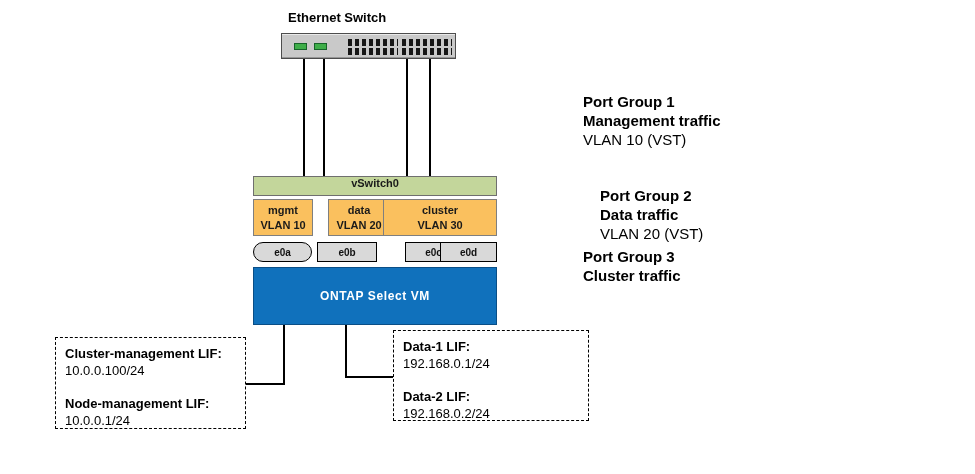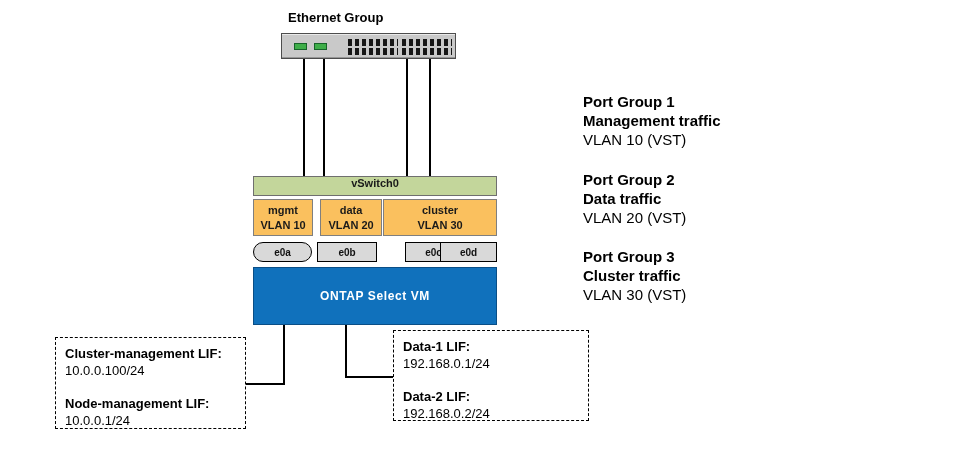--- a/index.html
+++ b/index.html
@@ -24,21 +24,21 @@
 
   .vswitch{position:absolute;left:253px;top:176px;width:244px;height:20px;
     background:var(--vswitch-green,#c3d69b);border:1px solid #6f6f6f;
     display:flex;align-items:flex-start;justify-content:center;
     font-size:11px;font-weight:bold;color:#1a1a1a;}
 
   .vlan-box{position:absolute;top:199px;height:37px;
     background:var(--vlan-orange,#fac05e);border:1px solid #7f7f7f;
     display:flex;flex-direction:column;align-items:center;justify-content:center;
     font-size:11px;font-weight:bold;color:#1a1a1a;line-height:1.3;}
-  .vlan1{left:253px;width:60px;} .vlan2{left:320px;width:62px;} .vlan3{left:383px;width:114px;}
+  .vlan1{left:253px;width:60px;} .vlan2{left:328px;width:62px;} .vlan3{left:383px;width:114px;}
 
   .port-box{position:absolute;top:242px;height:20px;
     background:var(--port-gray,#d9d9d9);border:1px solid #000;
     display:flex;align-items:center;justify-content:center;
     font-size:10px;font-weight:bold;color:#111;}
   .p1{left:253px;width:59px;border-radius:10px;} .p2{left:317px;width:60px;}
   .p3{left:380px;width:57px;margin-left:25px;} .p4{left:440px;width:57px;}
 
   .vm-box{position:absolute;left:253px;top:267px;width:244px;height:58px;
     background:var(--vm-blue,#1071bc);border:1px solid #0a4e86;
@@ -47,28 +47,28 @@
 
   .callout{position:absolute;border:1px dashed #000;background:#fff;
     padding:7px 9px;font-size:13px;line-height:17px;}
   .callout .title{font-weight:bold;}
   .callout .gap{height:16px;}
   .left-callout{left:55px;top:337px;width:191px;height:92px;}
   .right-callout{left:393px;top:330px;width:196px;height:91px;}
 
   .pg-block{position:absolute;left:583px;font-size:15px;line-height:19px;}
   .pg-block .b{font-weight:bold;}
-  .pg1{top:92px;} .pg2{top:170px;} .pg3{top:247px;}
+  .pg1{top:92px;} .pg2{top:186px;margin-left:17px;} .pg3{top:247px;}
 </style>
 </head>
 <body>
 
 <div class="canvas">
 
-  <div class="switch-label">Ethernet Group</div>
+  <div class="switch-label">Ethernet Switch</div>
   <div class="switch-body">
     <span class="led led1"></span>
     <span class="led led2"></span>
     <div class="tick-group tg1">
       <div class="tick-row"></div>
       <div class="tick-row"></div>
     </div>
     <div class="tick-group tg2">
       <div class="tick-row"></div>
       <div class="tick-row"></div>
@@ -133,16 +133,15 @@
     <div>VLAN 10 (VST)</div>
   </div>
   <div class="pg-block pg2">
     <div class="b">Port Group 2</div>
     <div class="b">Data traffic</div>
     <div>VLAN 20 (VST)</div>
   </div>
   <div class="pg-block pg3">
     <div class="b">Port Group 3</div>
     <div class="b">Cluster traffic</div>
-    <div>VLAN 30 (VST)</div>
   </div>
 
 </div>
 
 </body></html>

